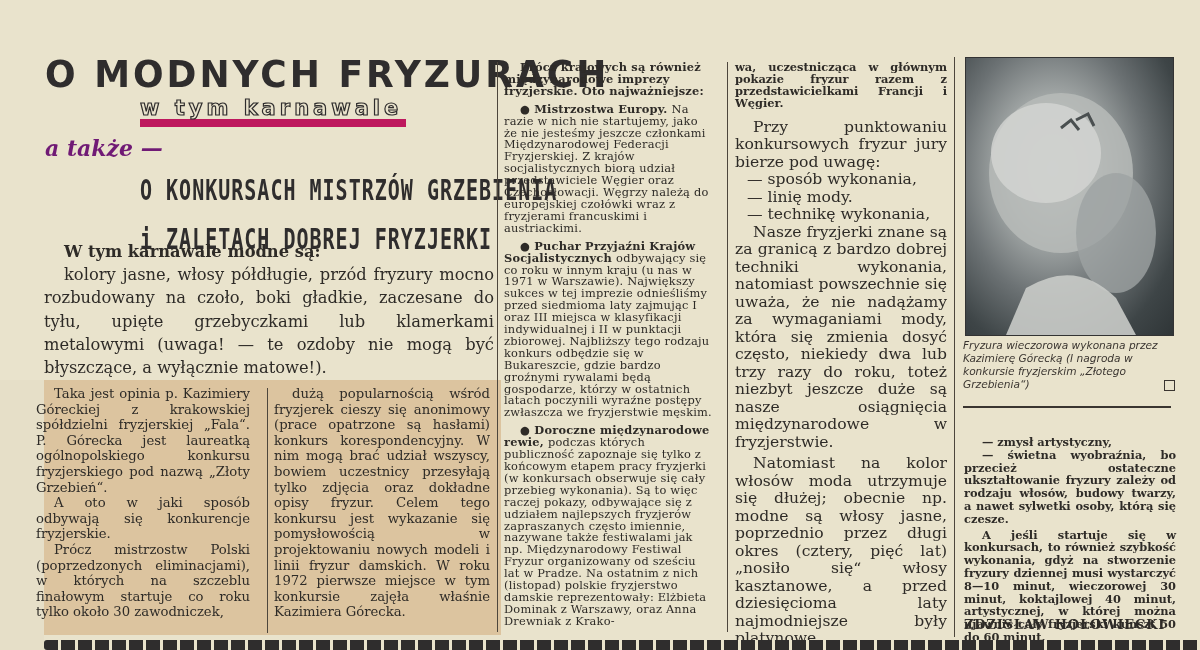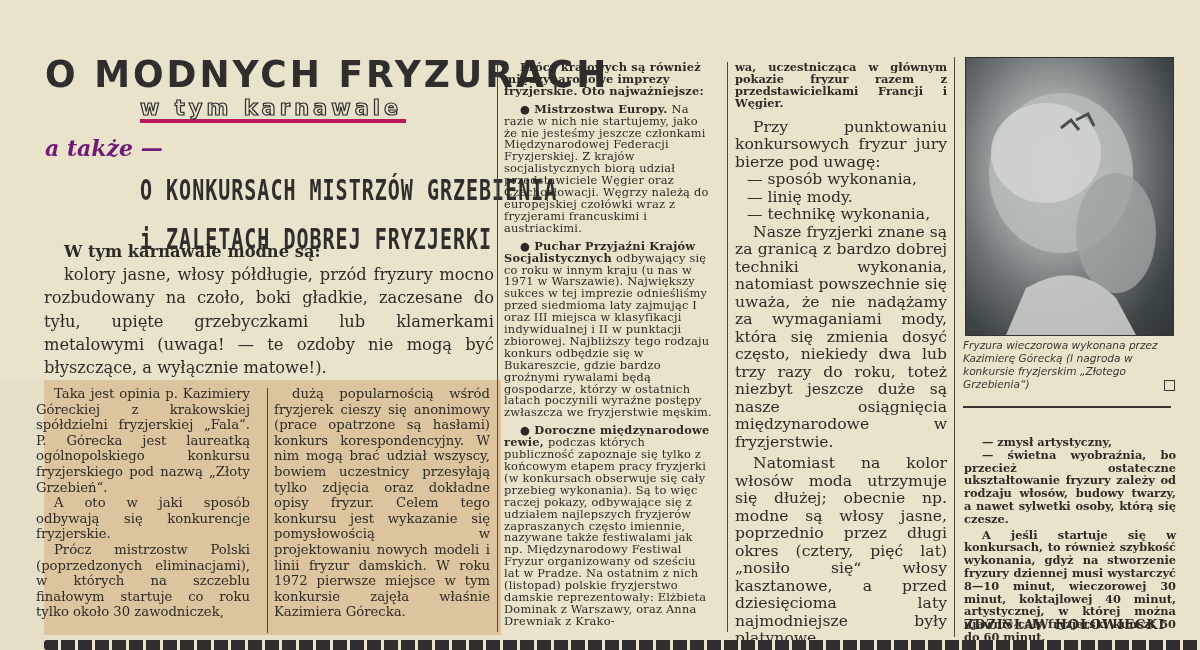--- a/index.html
+++ b/index.html
@@ -12,21 +12,21 @@
   .abs { position:absolute; }
   .title1 {
     left:45px; top:53px; font-family:"DejaVu Sans", sans-serif; font-weight:bold;
     font-size:36px; letter-spacing:3px; color:#2f2d2d; white-space:nowrap;
     transform:scaleY(1.05);
   }
   .title2 {
     left:140px; top:97px; font-family:"DejaVu Sans", sans-serif; font-weight:bold;
     font-size:21px; letter-spacing:4px; color:#e9e3cc;
     -webkit-text-stroke:1.2px #2f2d2d; white-space:nowrap;
-    border-bottom:4px solid #be185d; padding-right:4px; line-height:22px;
+    border-bottom:8px solid #be185d; padding-right:4px; line-height:22px;
   }
   .also {
     left:45px; top:135px; font-family:"DejaVu Serif", serif; font-style:italic; font-weight:bold;
     font-size:22px; color:#701a75;
   }
   .title3 {
     left:140px; top:165px; font-family:"DejaVu Sans Mono", monospace; font-weight:bold;
     font-size:20px; letter-spacing:1px; color:#2f2d2d; line-height:34px;
     transform:scaleY(1.45); transform-origin:top left; white-space:nowrap;
   }

